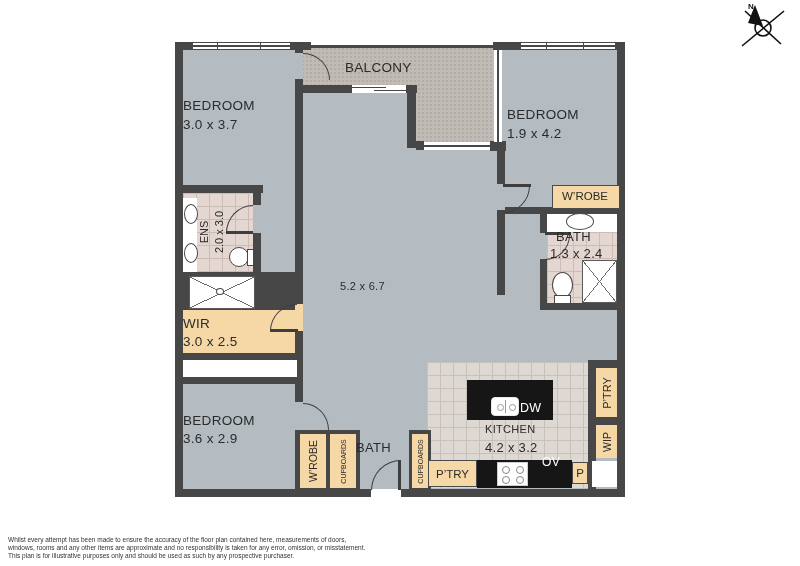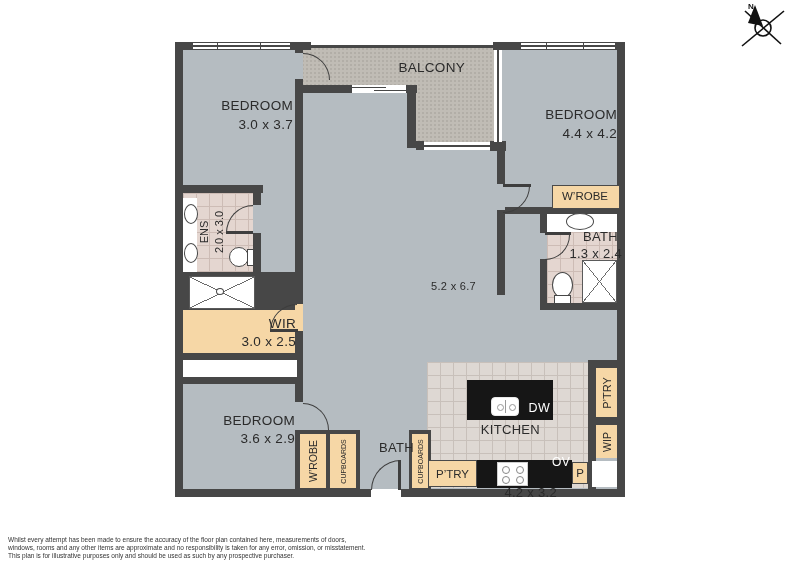--- a/index.html
+++ b/index.html
@@ -12,21 +12,21 @@
   .balc{position:absolute;background:#c0bcb5;
         background-image:radial-gradient(#b2aea7 0.8px,transparent 1px);background-size:4px 4px;}
   .tile{position:absolute;background:#e4d6d0;
         background-image:linear-gradient(#cdbcb5 1px,transparent 1px),linear-gradient(90deg,#cdbcb5 1px,transparent 1px);
         background-size:13px 13px;}
   .ktile{position:absolute;background:#ded8d3;
         background-image:linear-gradient(#c8c0ba 1px,transparent 1px),linear-gradient(90deg,#c8c0ba 1px,transparent 1px);
         background-size:13px 13px;}
   .tan{position:absolute;background:#f6d7a6;}
   .wht{position:absolute;background:#ffffff;}
-  .lbl{position:absolute;color:#2b2b2b;text-align:right;letter-spacing:.3px;line-height:1.1;}
+  .lbl{position:absolute;color:#2b2b2b;text-align:left;letter-spacing:.3px;line-height:1.1;}
   .cbox{position:absolute;display:flex;align-items:center;justify-content:center;color:#2b2b2b;}
   .vbox{position:absolute;display:flex;align-items:center;justify-content:center;color:#2b2b2b;}
   .vbox .rot{transform:rotate(-90deg);white-space:nowrap;text-align:center;}
   .arc{position:absolute;border:1.6px solid #3e3e3e;background:transparent;box-sizing:border-box;}
   .arc.tr{border-left:none;border-bottom:none;border-top-right-radius:100% 100%;}
   .arc.tl{border-right:none;border-bottom:none;border-top-left-radius:100% 100%;}
   .arc.br{border-left:none;border-top:none;border-bottom-right-radius:100% 100%;}
   .leaf{position:absolute;background:#3e3e3e;}
   .xbox{position:absolute;background-color:#fff;border:1.3px solid #5a5a5a;box-sizing:border-box;
         background-image:linear-gradient(to top right,transparent 49.2%,#6a6a6a 49.2%,#6a6a6a 50.8%,transparent 50.8%),
@@ -160,31 +160,31 @@
   <div class="arc br" style="left:545px;top:235px;width:25px;height:25px;"></div>
   <div class="leaf" style="left:545px;top:232px;width:26px;height:3px;"></div>
   <div class="arc tr" style="left:303px;top:403px;width:26px;height:27px;"></div>
   <div class="arc tl" style="left:371px;top:460px;width:30px;height:30px;"></div>
   <div class="leaf" style="left:398px;top:460px;width:3px;height:30px;"></div>
 
   <div class="lbl" style="left:345px;top:61px;width:120px;font-size:13.5px;">BALCONY</div>
   <div class="lbl" style="left:183px;top:99px;width:110px;font-size:13.5px;">BEDROOM</div>
   <div class="lbl" style="left:183px;top:118px;width:110px;font-size:13.5px;">3.0 x 3.7</div>
   <div class="lbl" style="left:507px;top:108px;width:110px;font-size:13.5px;">BEDROOM</div>
-  <div class="lbl" style="left:507px;top:127px;width:110px;font-size:13.5px;">4.4 x 4.2</div>
+  <div class="lbl" style="left:507px;top:127px;width:110px;font-size:13.5px;">1.9 x 4.2</div>
   <div class="lbl" style="left:340px;top:280px;width:136px;font-size:11px;">5.2 x 6.7</div>
   <div class="lbl" style="left:556px;top:230px;width:62px;font-size:13px;">BATH</div>
   <div class="lbl" style="left:550px;top:247px;width:72px;font-size:13px;">1.3 x 2.4</div>
   <div class="lbl" style="left:183px;top:317px;width:113px;font-size:13.5px;">WIR</div>
   <div class="lbl" style="left:183px;top:335px;width:113px;font-size:13.5px;">3.0 x 2.5</div>
   <div class="lbl" style="left:183px;top:414px;width:112px;font-size:13.5px;">BEDROOM</div>
   <div class="lbl" style="left:183px;top:432px;width:112px;font-size:13.5px;">3.6 x 2.9</div>
   <div class="lbl" style="left:356px;top:441px;width:58px;font-size:13px;">BATH</div>
-  <div class="lbl" style="left:468px;top:423px;width:72px;font-size:13px;">KITCHEN</div>
-  <div class="lbl" style="left:485px;top:441px;width:72px;font-size:13px;margin-top:45px;">4.2 x 3.2</div>
+  <div class="lbl" style="left:485px;top:423px;width:72px;font-size:11px;">KITCHEN</div>
+  <div class="lbl" style="left:485px;top:441px;width:72px;font-size:13px;">4.2 x 3.2</div>
   <div class="lbl" style="left:520px;top:402px;width:30px;font-size:12.5px;color:#ffffff;">DW</div>
   <div class="lbl" style="left:542px;top:456px;width:28px;font-size:12px;color:#ffffff;">OV</div>
   <div class="cbox" style="left:552px;top:185px;width:66px;height:22px;font-size:11.5px;">
       <span>W’ROBE</span>
     </div>
   <div class="cbox" style="left:428px;top:460px;width:49px;height:27px;font-size:11.5px;">
       <span>P’TRY</span>
     </div>
   <div class="cbox" style="left:572px;top:462px;width:16px;height:22px;font-size:11.5px;">
       <span>P</span>

